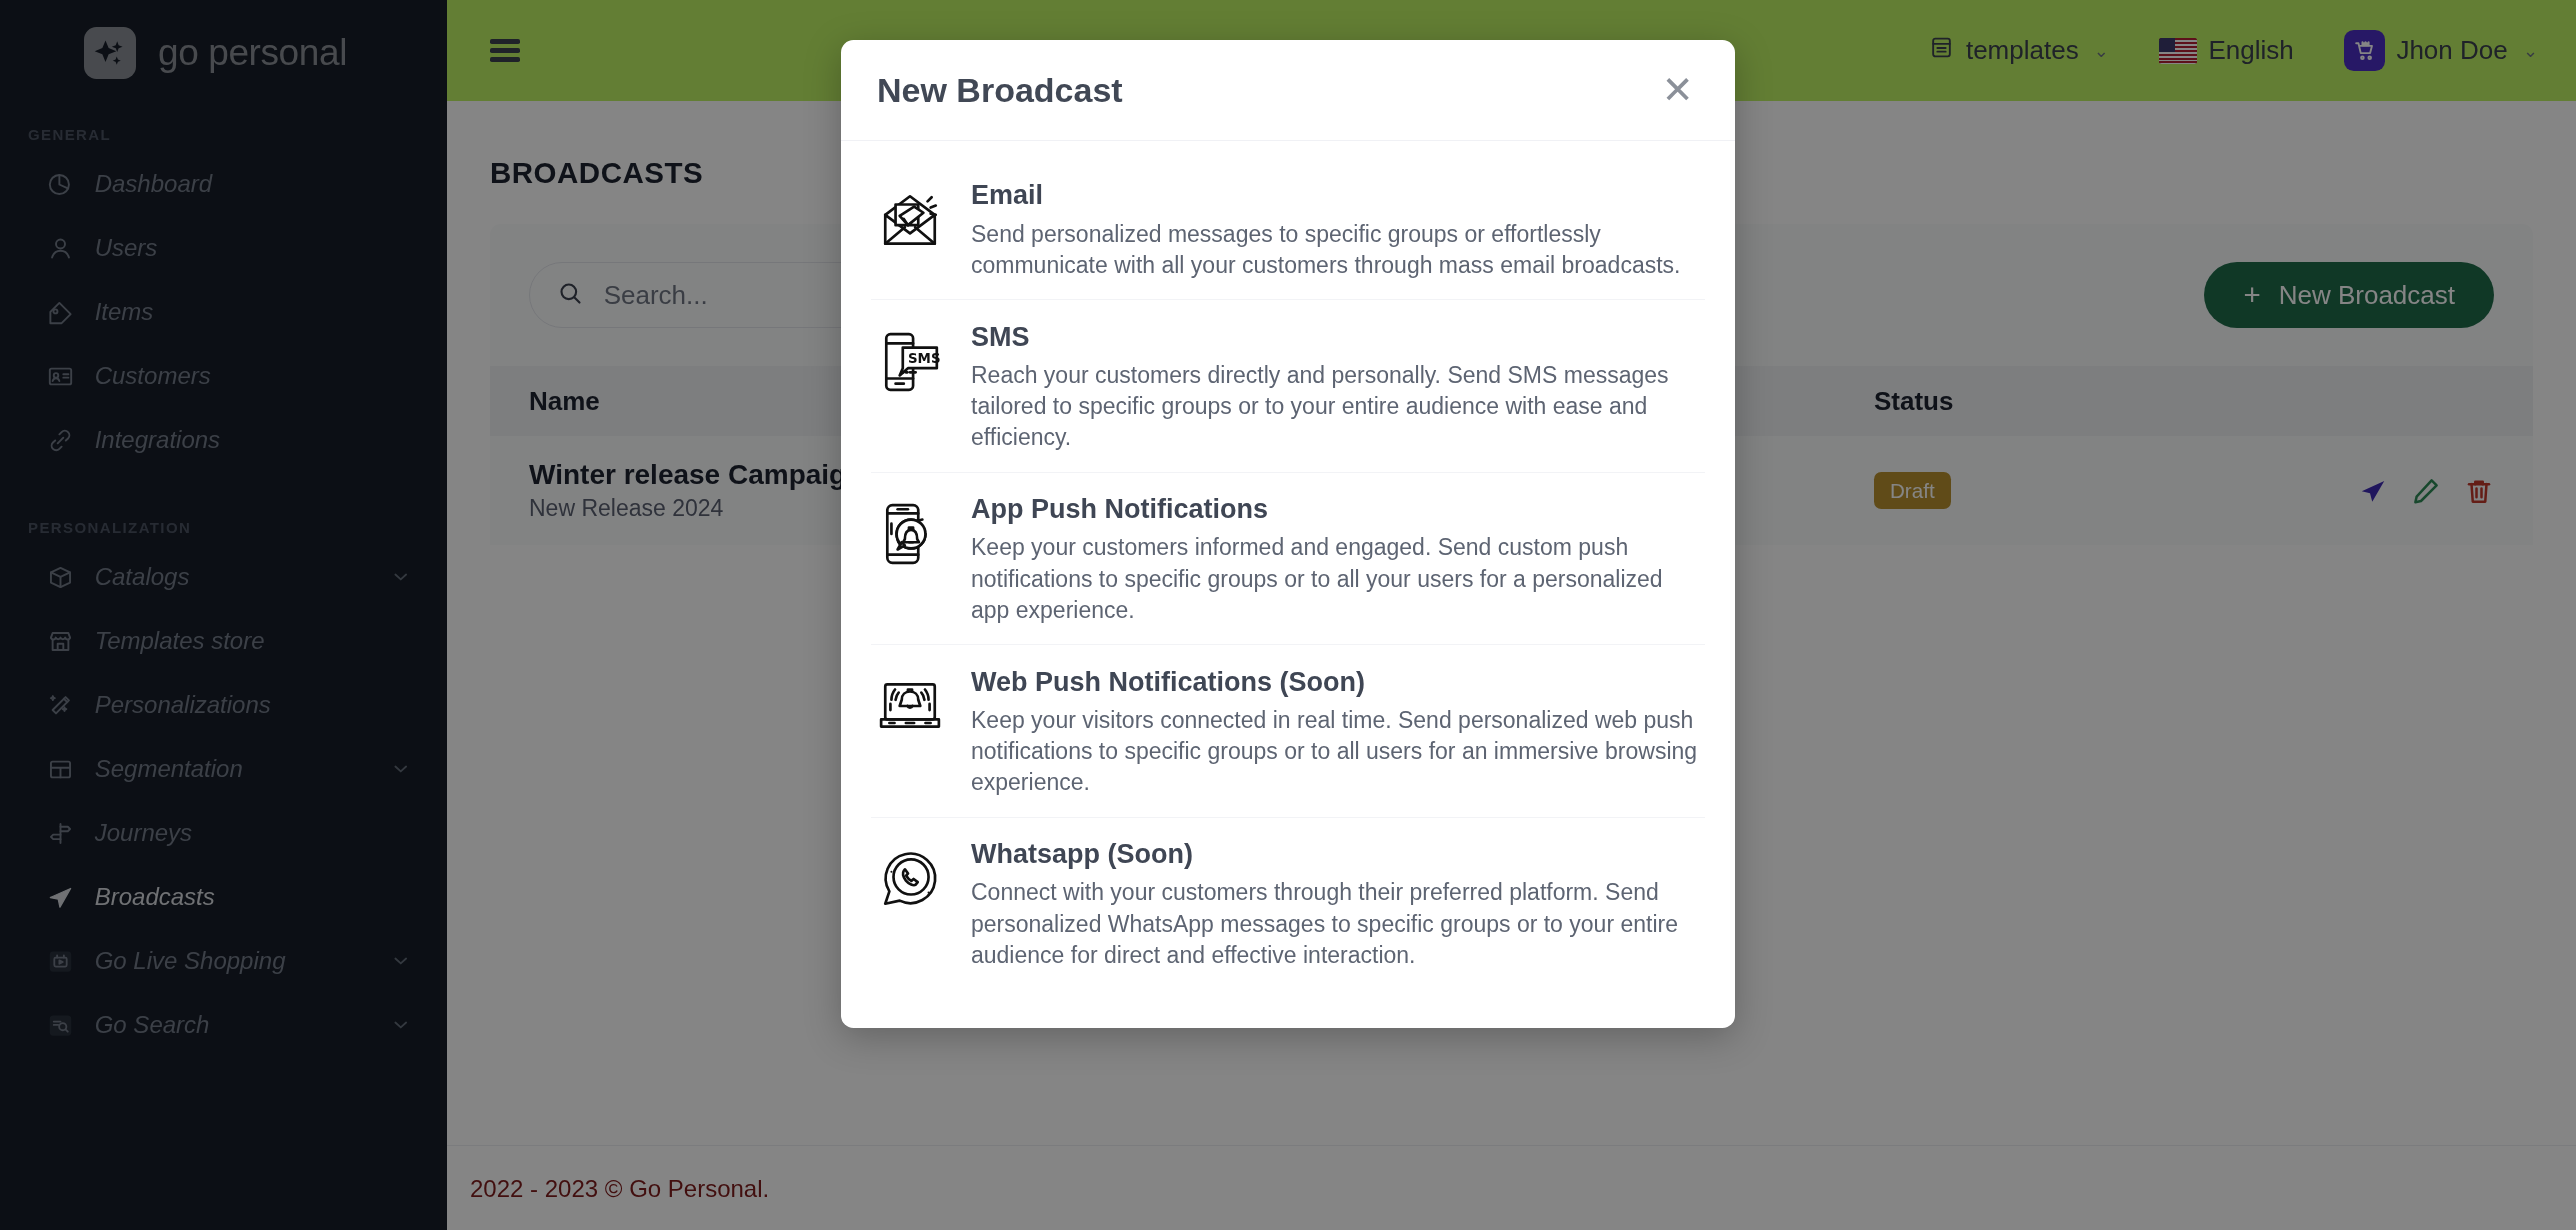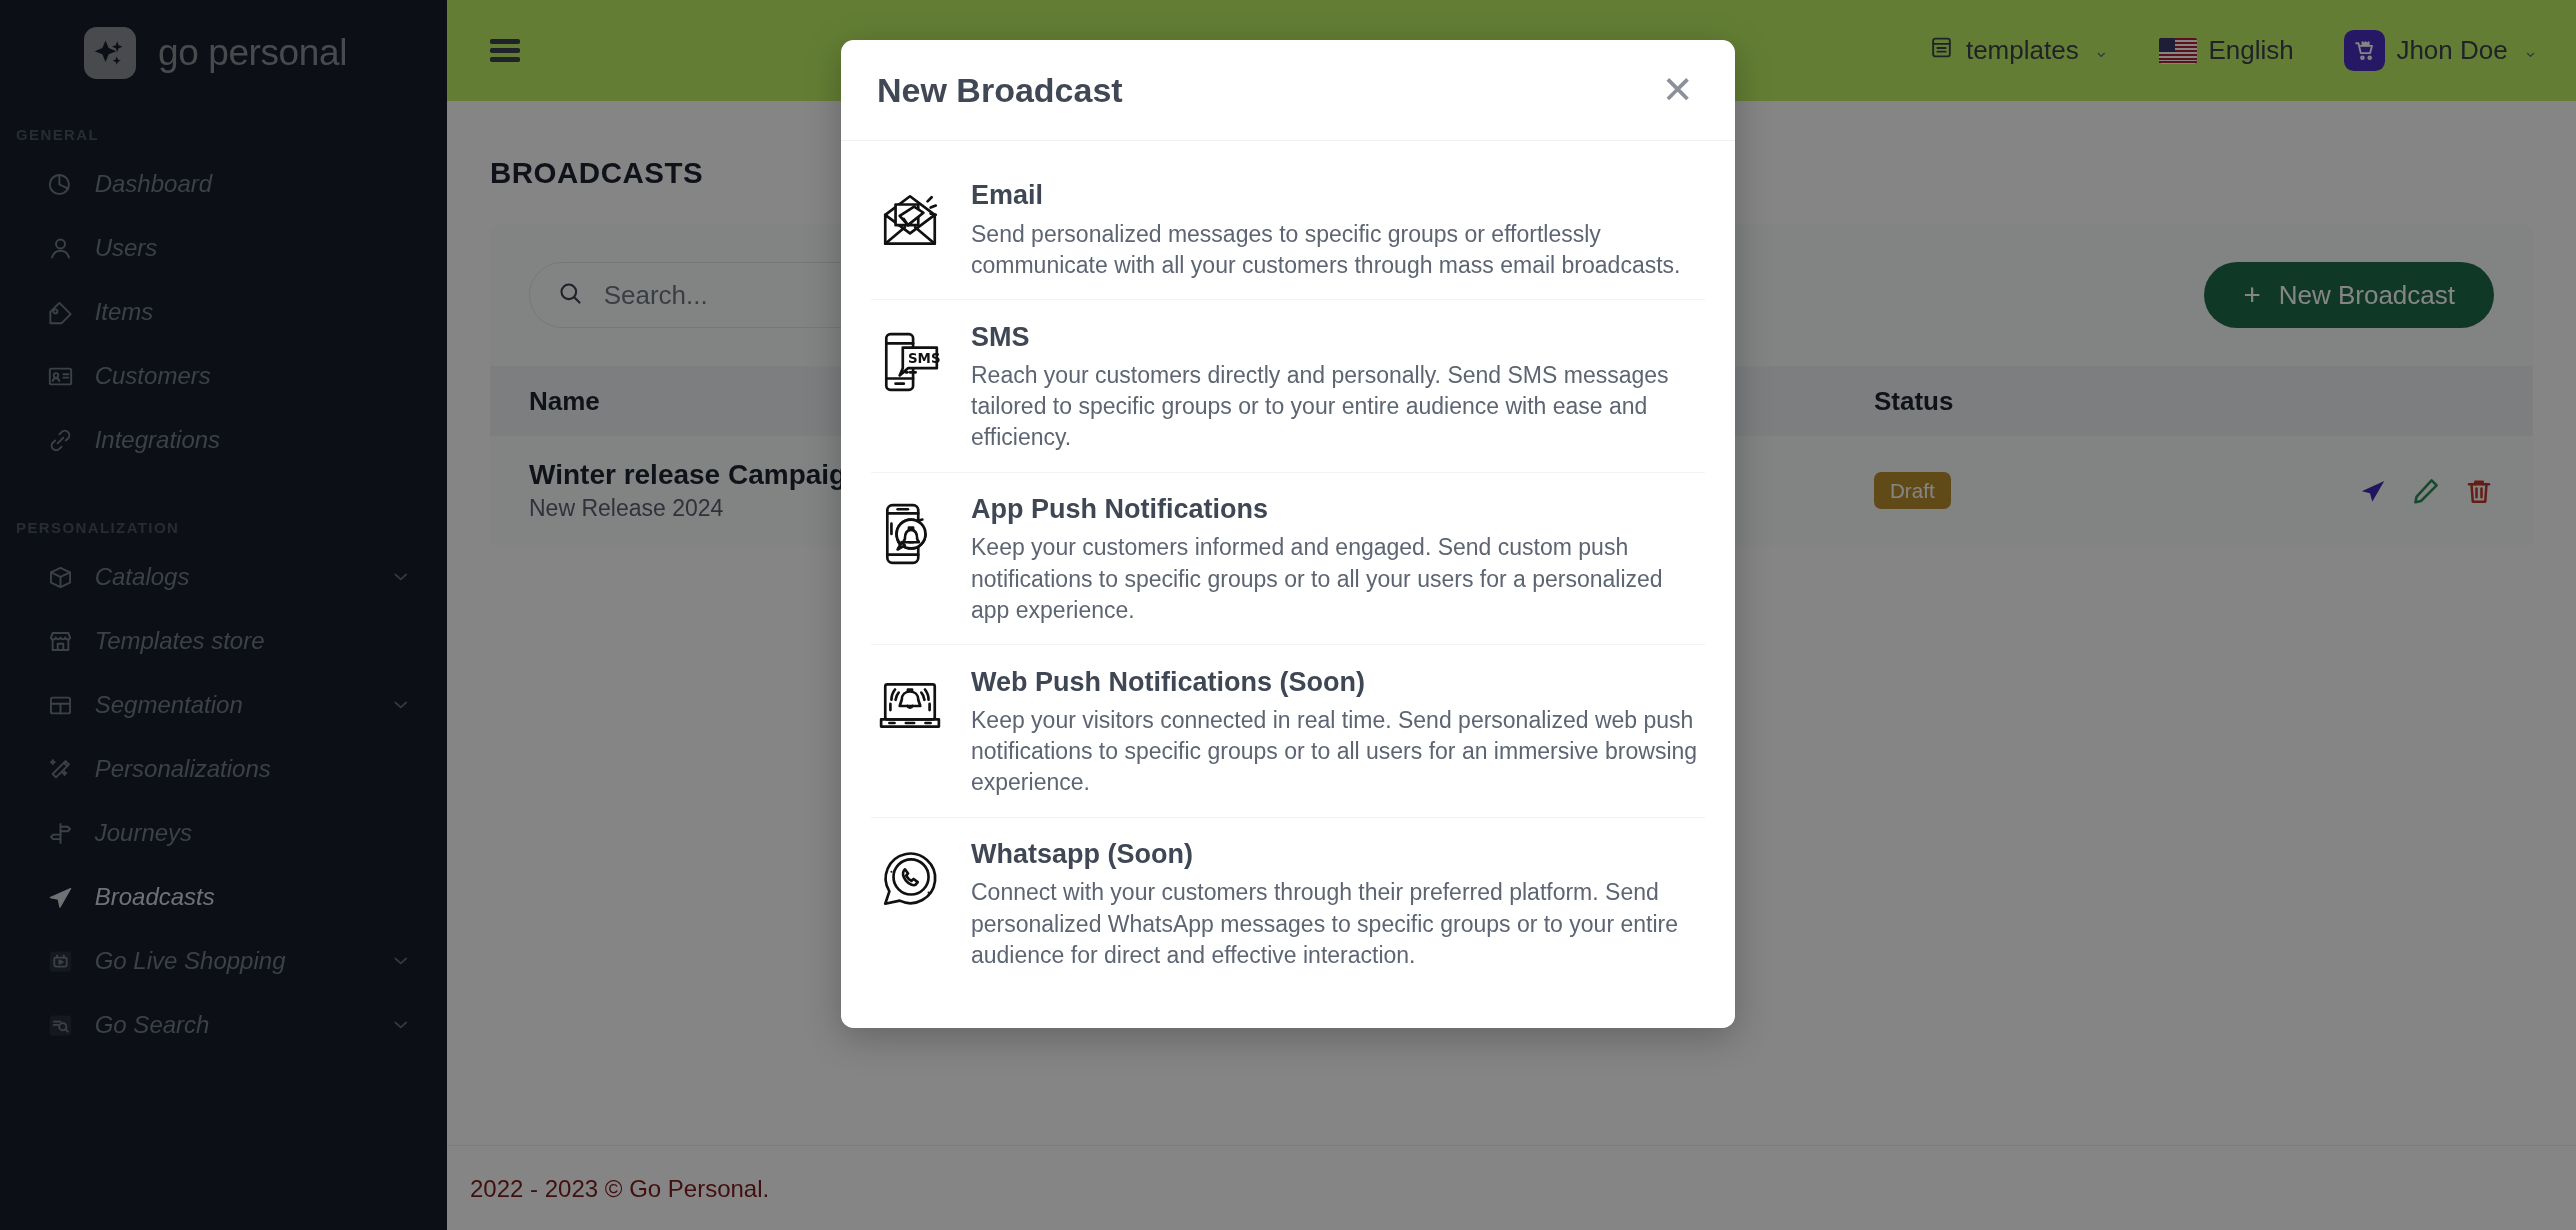--- a/index.html
+++ b/index.html
@@ -26,21 +26,21 @@
     width: 52px; height: 52px; border-radius: 12.5px;
     background: #8b8f96;
     display: flex; align-items: center; justify-content: center;
     flex: 0 0 auto;
   }
   .logo-text {
     font-size: 37px; color: #8b8f96; font-weight: 500; letter-spacing: -0.4px;
   }
   .nav-section-label {
     font-size: 15px; letter-spacing: 1.4px; font-weight: 700;
-    color: #4c5463; padding-left: 16px; margin-top: 47px; margin-bottom: 9px;
+    color: #4c5463; padding-left: 28px; margin-top: 47px; margin-bottom: 9px;
   }
   .nav-item {
     display: flex; align-items: center; gap: 19.7px;
     height: 64px; padding-left: 45px; padding-right: 36px;
     color: #737b89; font-size: 24px; cursor: pointer; position: relative; font-style: italic;
   }
   .nav-item.active { color: #d6d9de; }
   .nav-item .nav-icon { width: 30px; height: 30px; flex: 0 0 auto; display:flex; align-items:center; justify-content:center;}
   .nav-item .nav-label { flex: 1 1 auto; white-space: nowrap; }
   .nav-item .chev { width: 21.5px; height: 21.5px; flex: 0 0 auto; opacity: .85;}
@@ -266,42 +266,42 @@
           <path d="M5 10.5 V19.5 H19 V10.5"></path>
             <rect x="9.5" y="14" width="5" height="5.5"></rect>
         </svg>
       </span>
       <span class="nav-label">Templates store</span>
     </div>
 
     <div class="nav-item">
       <span class="nav-icon">
         <svg width="27" height="27" viewBox="0 0 24 24" fill="none" stroke="#737b89" stroke-width="1.7" stroke-linecap="round" stroke-linejoin="round">
+          <path d="M16.5 4.5 L19.5 7.5 L8 19 L5 16 Z"></path>
+            <path d="M15 6 L18 9"></path>
+          <path d="M4 5.5 l.8 1.7 1.7.8-1.7.8L4 10.5l-.8-1.7L1.5 8l1.7-.8Z" transform="translate(2,-1) scale(.8)"></path>
+          <path d="M19.5 15 l.6 1.3 1.3.6-1.3.6-.6 1.3-.6-1.3-1.3-.6 1.3-.6Z" transform="translate(-2,0) scale(.9)"></path>
+        </svg>
+      </span>
+      <span class="nav-label">Personalizations</span>
+    </div>
+
+    <div class="nav-item">
+      <span class="nav-icon">
+        <svg width="27" height="27" viewBox="0 0 24 24" fill="none" stroke="#737b89" stroke-width="1.7" stroke-linecap="round" stroke-linejoin="round">
           <rect x="3.5" y="5" width="17" height="14" rx="1.5"></rect>
             <path d="M3.5 10.5 H20.5 M12 10.5 V19"></path>
         </svg>
       </span>
       <span class="nav-label">Segmentation</span>
       <span class="chev">
         <svg width="21.5" height="21.5" viewBox="0 0 24 24" fill="none" stroke="#737b89" stroke-width="2" stroke-linecap="round" stroke-linejoin="round">
             <path d="M6 9.5 L12 15 L18 9.5"></path>
           </svg>
       </span>
-    </div>
-
-    <div class="nav-item">
-      <span class="nav-icon">
-        <svg width="27" height="27" viewBox="0 0 24 24" fill="none" stroke="#737b89" stroke-width="1.7" stroke-linecap="round" stroke-linejoin="round">
-          <path d="M16.5 4.5 L19.5 7.5 L8 19 L5 16 Z"></path>
-            <path d="M15 6 L18 9"></path>
-          <path d="M4 5.5 l.8 1.7 1.7.8-1.7.8L4 10.5l-.8-1.7L1.5 8l1.7-.8Z" transform="translate(2,-1) scale(.8)"></path>
-          <path d="M19.5 15 l.6 1.3 1.3.6-1.3.6-.6 1.3-.6-1.3-1.3-.6 1.3-.6Z" transform="translate(-2,0) scale(.9)"></path>
-        </svg>
-      </span>
-      <span class="nav-label">Personalizations</span>
     </div>
 
     <div class="nav-item">
       <span class="nav-icon">
         <svg width="27" height="27" viewBox="0 0 24 24" fill="none" stroke="#737b89" stroke-width="1.7" stroke-linecap="round" stroke-linejoin="round">
           <path d="M12 3.5 V20.5"></path>
           <path d="M12 6 H18.5 L20.5 8 L18.5 10 H12"></path>
           <path d="M12 13 H5.5 L3.5 15 L5.5 17 H12"></path>
         </svg>
       </span>

